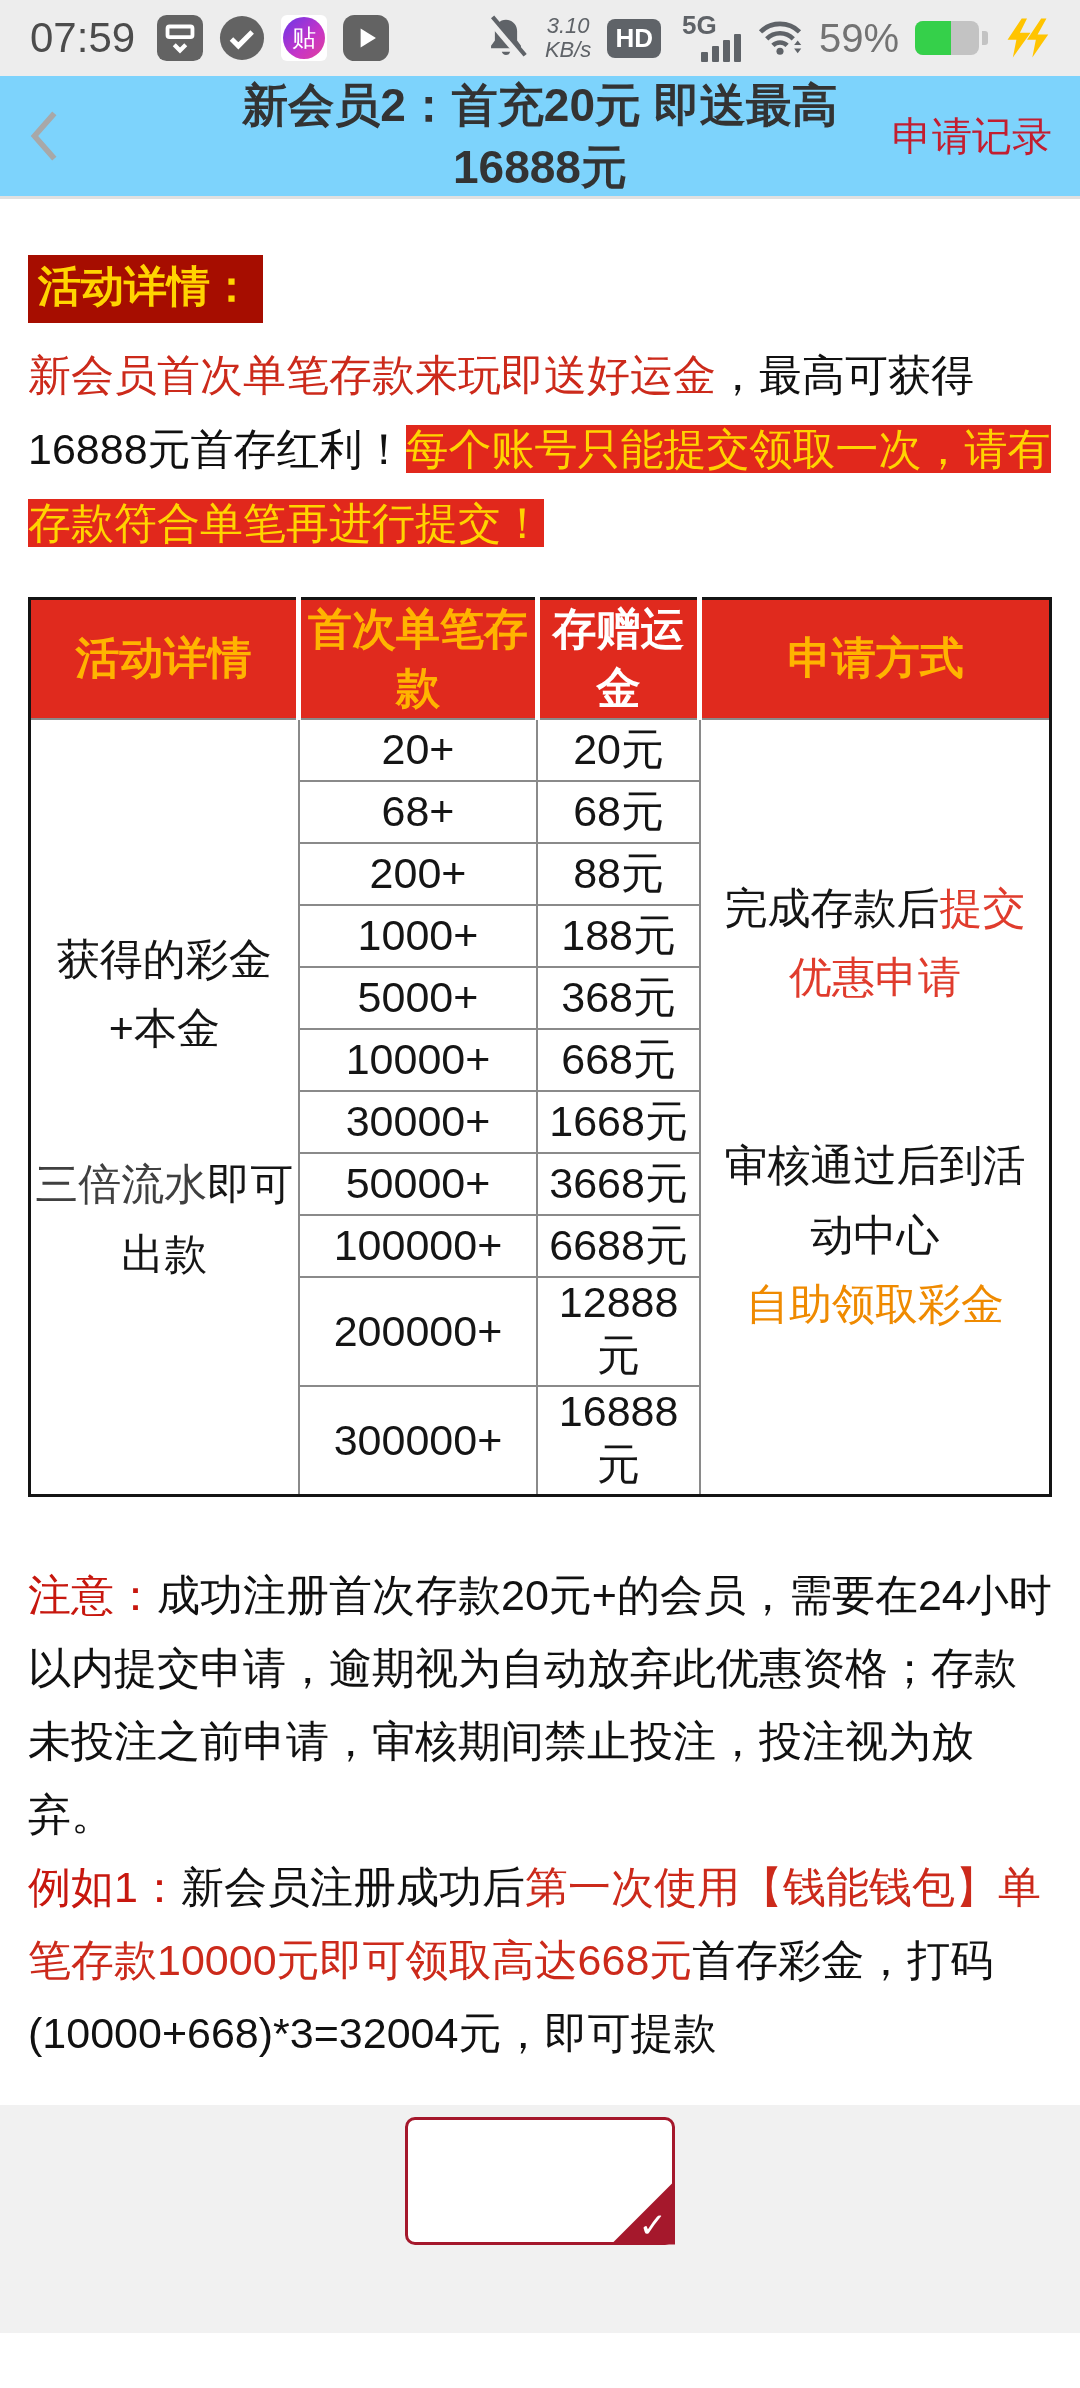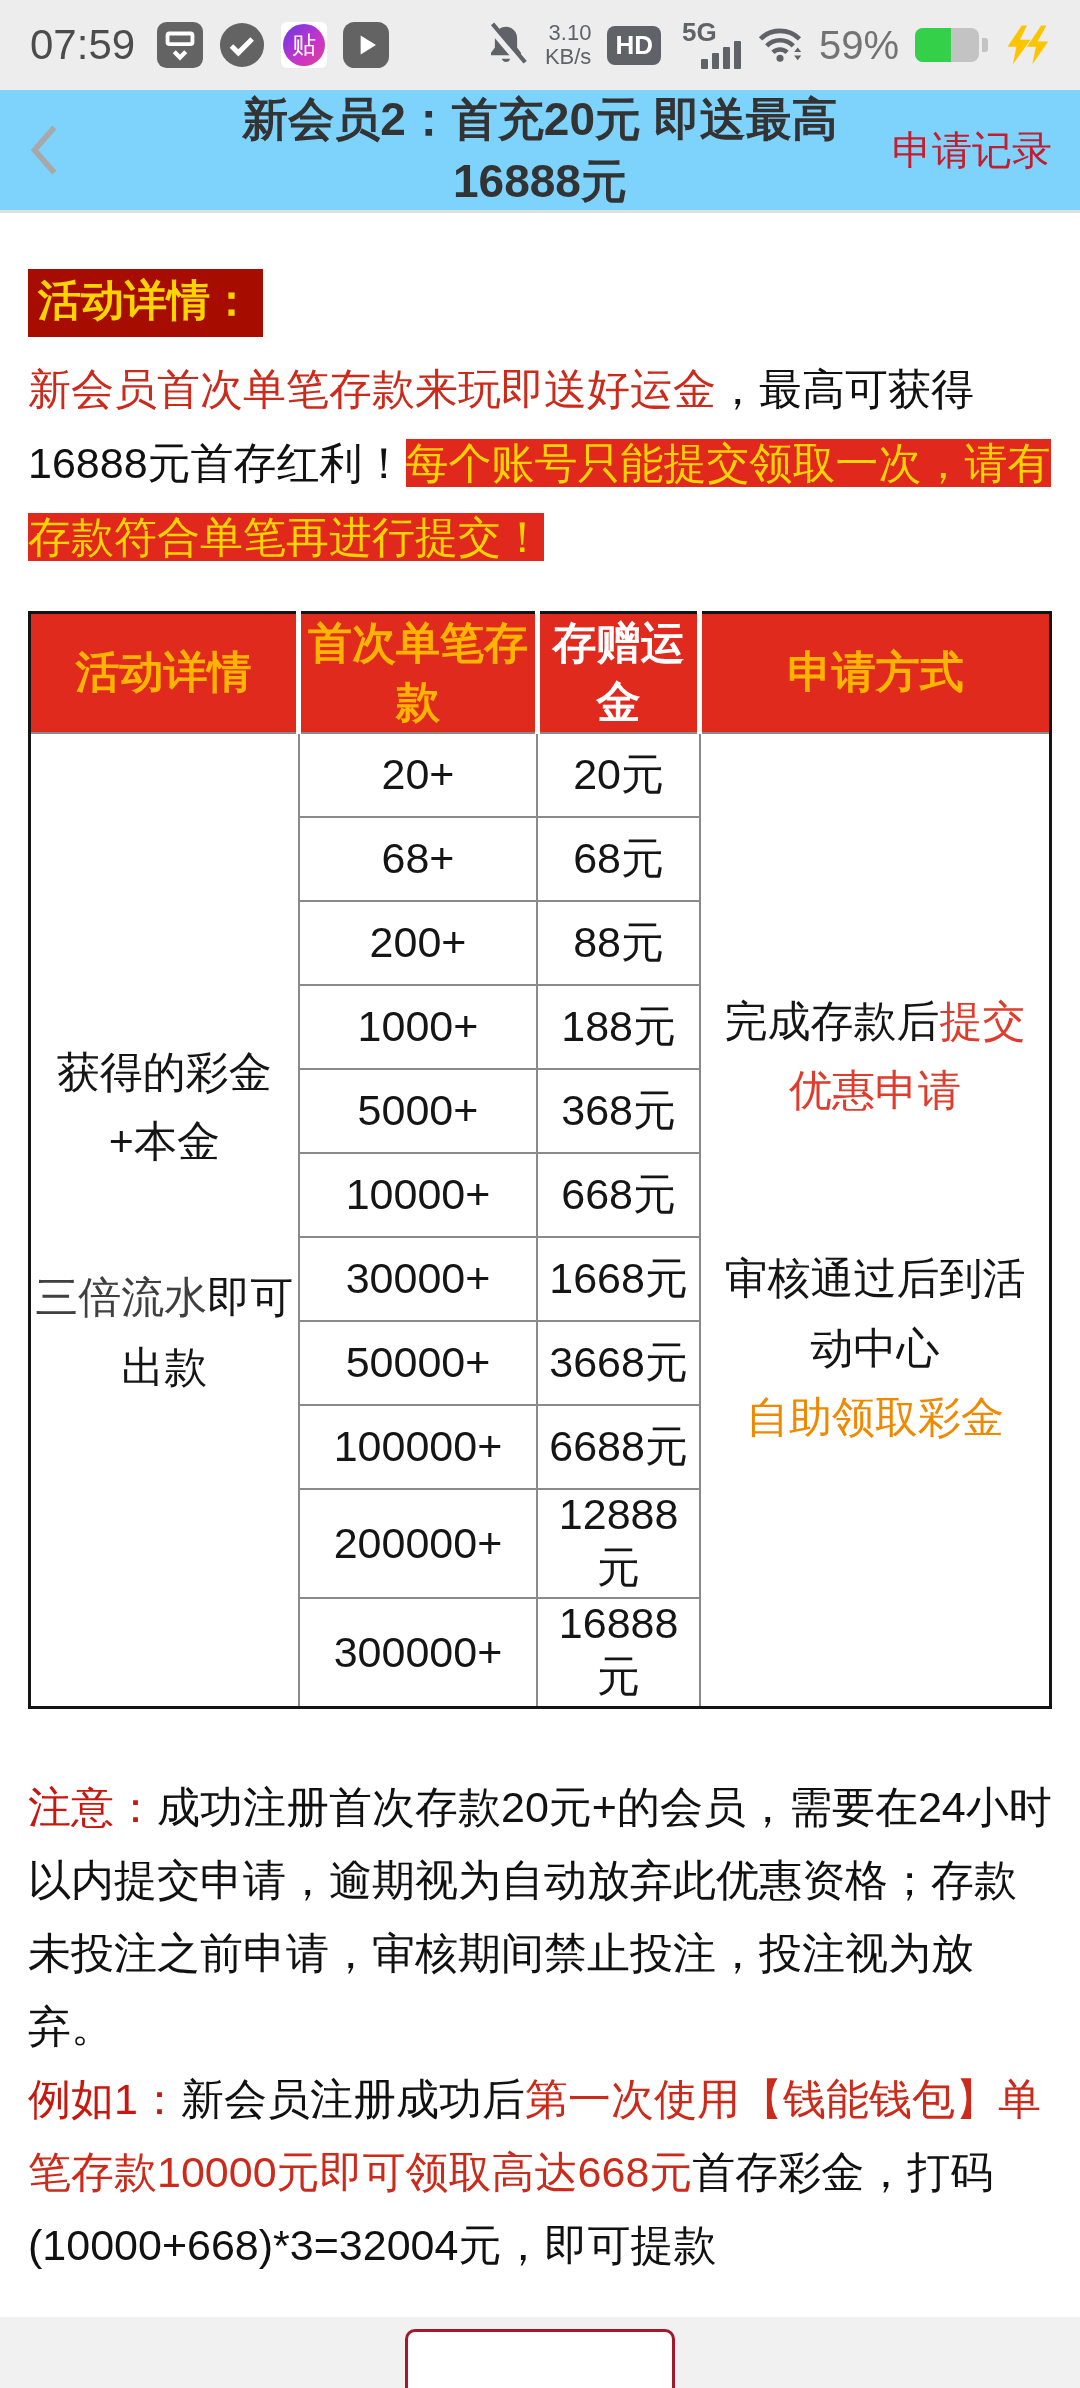--- a/index.html
+++ b/index.html
@@ -1,30 +1,30 @@
 <!DOCTYPE html>
 <html><head>
 <meta charset="utf-8">
 <style>
   * { margin:0; padding:0; box-sizing:border-box; }
   html,body { width:1080px; height:2388px; background:#fff; overflow:hidden;
     font-family:"Liberation Sans","DejaVu Sans",sans-serif; }
 
   
-  .status-bar { height:90px; background:#ededed; display:flex; align-items:center;
+  .status-bar { height:76px; background:#ededed; display:flex; align-items:center;
     justify-content:space-between; padding:0 30px;gap:9px; }
   .sb-left,.sb-right { display:flex; align-items:center; gap:16px; }
   .sb-time { font-size:42px; color:#4c4c4c; margin-right:6px; }
   .sb-ic { width:46px; height:46px; display:block; }
   .tieba { width:46px; height:46px; background:#fff; border-radius:6px;
     display:flex; align-items:center; justify-content:center; }
   .tieba-inner { width:42px; height:42px; border-radius:50%;
     background:linear-gradient(135deg,#6a35e8,#c735c7 60%,#e0409a);
     color:#fff; font-size:24px; display:flex; align-items:center; justify-content:center; }
-  .net-speed { font-size:22px; line-height:1.1; color:#5f6368; text-align:right; }
+  .net-speed { font-size:22px; line-height:1.1; color:#5f6368; text-align:center;font-style:italic; }
   .hd-badge { background:#5f6368; color:#fff; font-size:26px; font-weight:bold;
     border-radius:8px; padding:4px 8px; }
   .sig-wrap { position:relative; width:64px; height:52px; }
   .sig-label { position:absolute; top:-2px; left:5px; font-size:26px; font-weight:bold; color:#5f6368; }
   .sig-bars { position:absolute; bottom:2px; right:0; display:flex; align-items:flex-end; gap:4px; }
   .sig-bars i { width:7px; background:#5f6368; border-radius:1px; display:block; }
   .pct { font-size:40px; color:#737373; }
   .battery { display:flex; align-items:center; }
   .bat-body { width:64px; height:34px; border-radius:8px; background:#c3c3c3; overflow:hidden; display:flex; }
   .bat-fill { height:100%; background:#35d04a; }
@@ -46,21 +46,21 @@
   .intro { margin-top:16px; font-size:43px; line-height:1.72; color:#111; }
   .red-text { color:#cc2a1b; }
   .hl { background:#e1281c; color:#ffd400; }
 
   
   table.bonus { margin-top:36px; width:100%; border-collapse:collapse; border:3px solid #141414; }
   table.bonus th { background:#e02a1e; color:#ffb400; font-size:44px; font-weight:bold;
     height:104px; border-right:5px solid #fff; }
   table.bonus th:last-child { border-right:none; }
   table.bonus th.th-white { color:#ffffff;margin-top:13px; }
-  table.bonus td { border:2px solid #8a8a8a; height:84px; text-align:center;
+  table.bonus td { border:2px solid #8a8a8a; height:62px; text-align:center;
     font-size:43px; color:#151515; }
   td.note-cell { line-height:1.62; padding:0 4px; }
   .gap-s { height:86px; } .gap-m { height:118px; }
   .red-note { color:#404040; }
   .red-note2 { color:#e03c2d; }
   .orange-note { color:#ef8a00; }
 
   
   .notes { margin-top:62px; font-size:43px; line-height:1.7; color:#111; }
   .note-label { color:#c7170e; }

